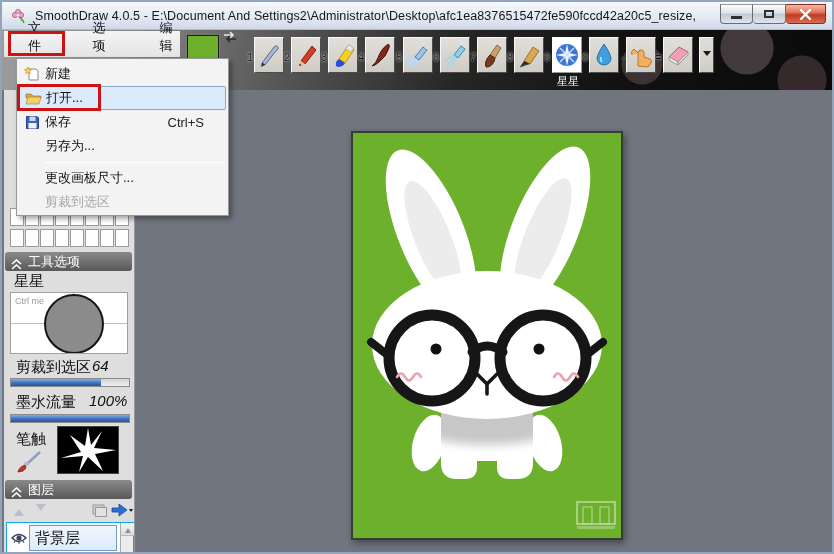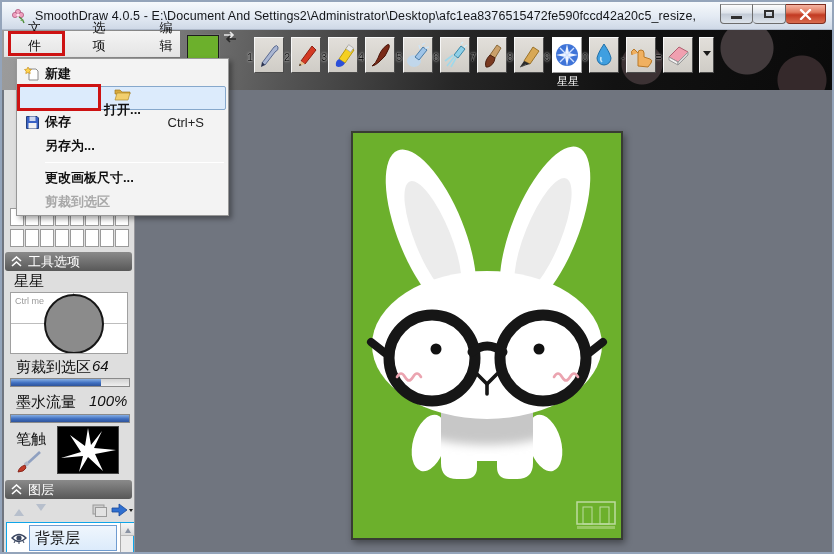--- a/index.html
+++ b/index.html
@@ -53,21 +53,21 @@
     display:flex; align-items:center; justify-content:center; }
   .caret-down { width:0; height:0; border:4px solid transparent; border-top:5px solid #1a1a1a; margin-top:4px; }
 
   
   .sidebar { position:absolute; left:2px; top:88px; width:131px; height:464px;
     background:#dedede; border-right:1px solid #97979c; }
   .pal-row { position:absolute; left:6px; display:flex; }
   .pal { width:14px; height:18px; background:#fff; border:1px solid #9a9a9a; margin-right:1px; }
   .group-header { position:absolute; left:1px; width:127px; height:19px; border-radius:3px;
     background:linear-gradient(#8a8a8a,#585858); color:#fff; font-size:13px;
-    display:flex; align-items:center; padding-left:6px; gap:6px; }
+    display:flex; align-items:flex-end; padding-left:6px; gap:6px; }
   .side-label { position:absolute; font-size:15px; color:#101010; }
   .side-value { position:absolute; font-size:15px; color:#101010;font-style:italic; }
   .preview-box { position:absolute; left:6px; top:202px; width:118px; height:62px;
     background:#fff; border:1px solid #a0a0a0; overflow:hidden; }
   .preview-hint { position:absolute; left:4px; top:3px; font-size:9px; color:#9a9a9a; }
   .preview-circle { position:absolute; left:33px; top:1px; width:60px; height:60px;
     border-radius:50%; background:#8b8b8b; border:2px solid #161616; }
   .preview-cross-h { position:absolute; left:0; top:30px; width:118px; height:1px; background:#bdbdbd; }
   .preview-cross-v { position:absolute; left:62px; top:0; width:1px; height:62px; background:#bdbdbd; }
   .slider { position:absolute; left:6px; width:120px; height:9px;
@@ -95,23 +95,23 @@
 
   
   .canvas { position:absolute; left:349px; top:129px; width:272px; height:409px;
     border:2px solid #383d33; box-shadow:2px 3px 7px rgba(0,0,0,.4); }
 
   
   .dropdown { position:absolute; left:14px; top:56px; width:213px; height:158px;
     background:#f3f3f3; border:1px solid #979797; box-shadow:3px 3px 5px rgba(0,0,0,.35); z-index:40; }
   .mi { position:absolute; left:2px; width:207px; height:24px; display:flex; align-items:center; color:#111; }
   .mi .ico { width:26px; display:flex; justify-content:center; }
-  .mi .lbl { flex:1;font-weight:bold; }
+  .mi .lbl { flex:1; }
   .mi .sc { padding-right:22px; color:#222; }
-  .mi.hover { background:#dcebfc; border:1px solid #86a8cc; border-radius:2px;flex-direction:column; }
+  .mi.hover { background:#dcebfc; border:1px solid #86a8cc; border-radius:2px; }
   .mi.disabled { color:#a8a8a8; }
   .menusep { position:absolute; left:28px; top:103px; width:179px; height:1px; background:#d0d0d0;
     border-bottom:1px solid #fff; }
 
   
   .redbox { position:absolute; border:3px solid #cd1212; z-index:60; }
   .redbox.one { left:6px; top:29px; width:57px; height:25px; }
   .redbox.two { left:15px; top:82px; width:84px; height:27px; }
 </style>
 </head>

